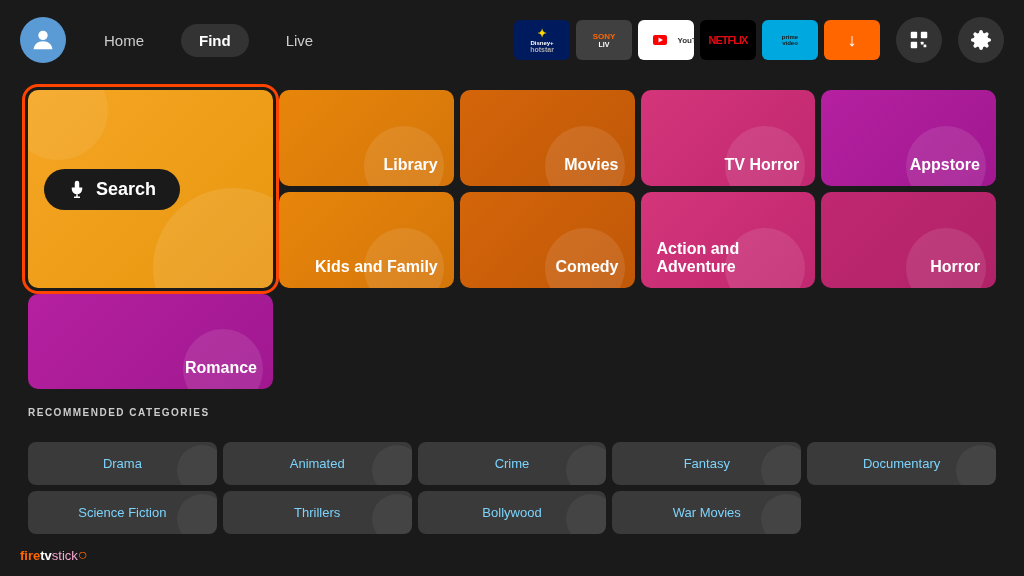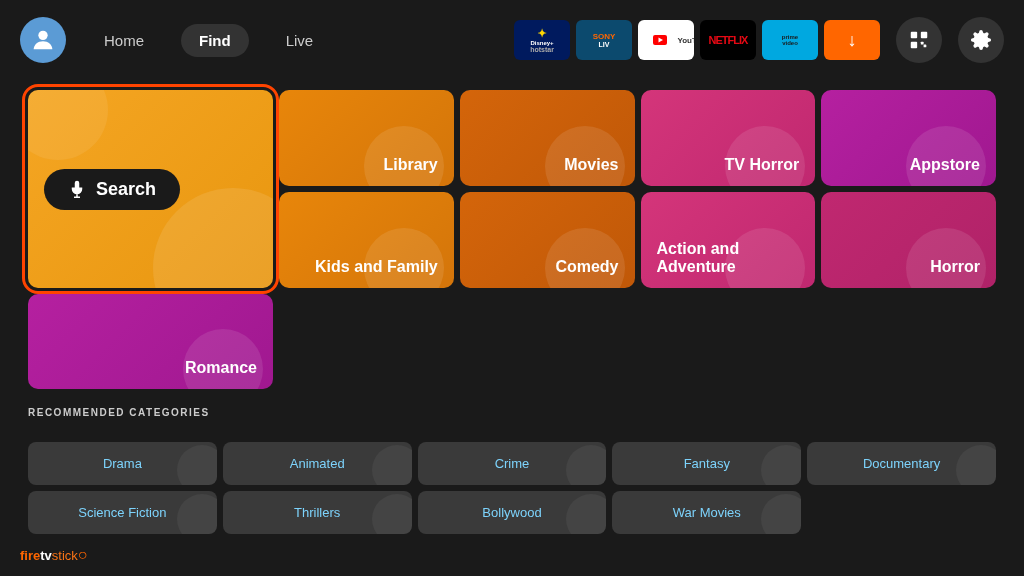--- a/index.html
+++ b/index.html
@@ -67,21 +67,21 @@
       border-radius: 6px;
       overflow: hidden;
       display: flex;
       align-items: center;
       justify-content: center;
       font-size: 9px;
       font-weight: 700;
       cursor: pointer;
     }
     .app-icon.disney { background: #001a5e; color: white; font-size: 7px; }
-    .app-icon.sony { background: #0c4a6e; color: white; font-size: 7px; }
+    .app-icon.sony { background: #404040; color: white; font-size: 7px; }
     .app-icon.youtube { background: #ff0000; color: white; font-size: 8px; }
     .app-icon.netflix { background: #000; color: #e50914; font-size: 10px; font-weight: 900; letter-spacing: -1px; }
     .app-icon.prime { background: #00a8e0; color: #1a1a1a; font-size: 7px; font-weight: 700; }
     .app-icon.downloader { background: #ff6600; color: white; font-size: 7px; display: flex; flex-direction: column; align-items: center; gap: 1px; }
 
     .icon-btn {
       width: 46px;
       height: 46px;
       border-radius: 50%;
       background: #333;
@@ -383,15 +383,15 @@
       <div class="rec-tile">Thrillers</div>
       <div class="rec-tile">Bollywood</div>
       <div class="rec-tile">War Movies</div>
     </div>
   </div>
 
 </div>
 
 <div class="footer">
   <span class="firetv-logo">
-    <span style="color:#ff6600;">fire</span><span style="color:white;">tv</span><span style="color:#f97316; font-weight:300;">stick</span><span style="color:#ff6600; font-size:16px;">○</span>
+    <span style="color:#ff6600;">fire</span><span style="color:white;">tv</span><span style="color:#f9a8d4; font-weight:300;">stick</span><span style="color:#ff6600; font-size:16px;">○</span>
   </span>
 </div>
 
 </body></html>

